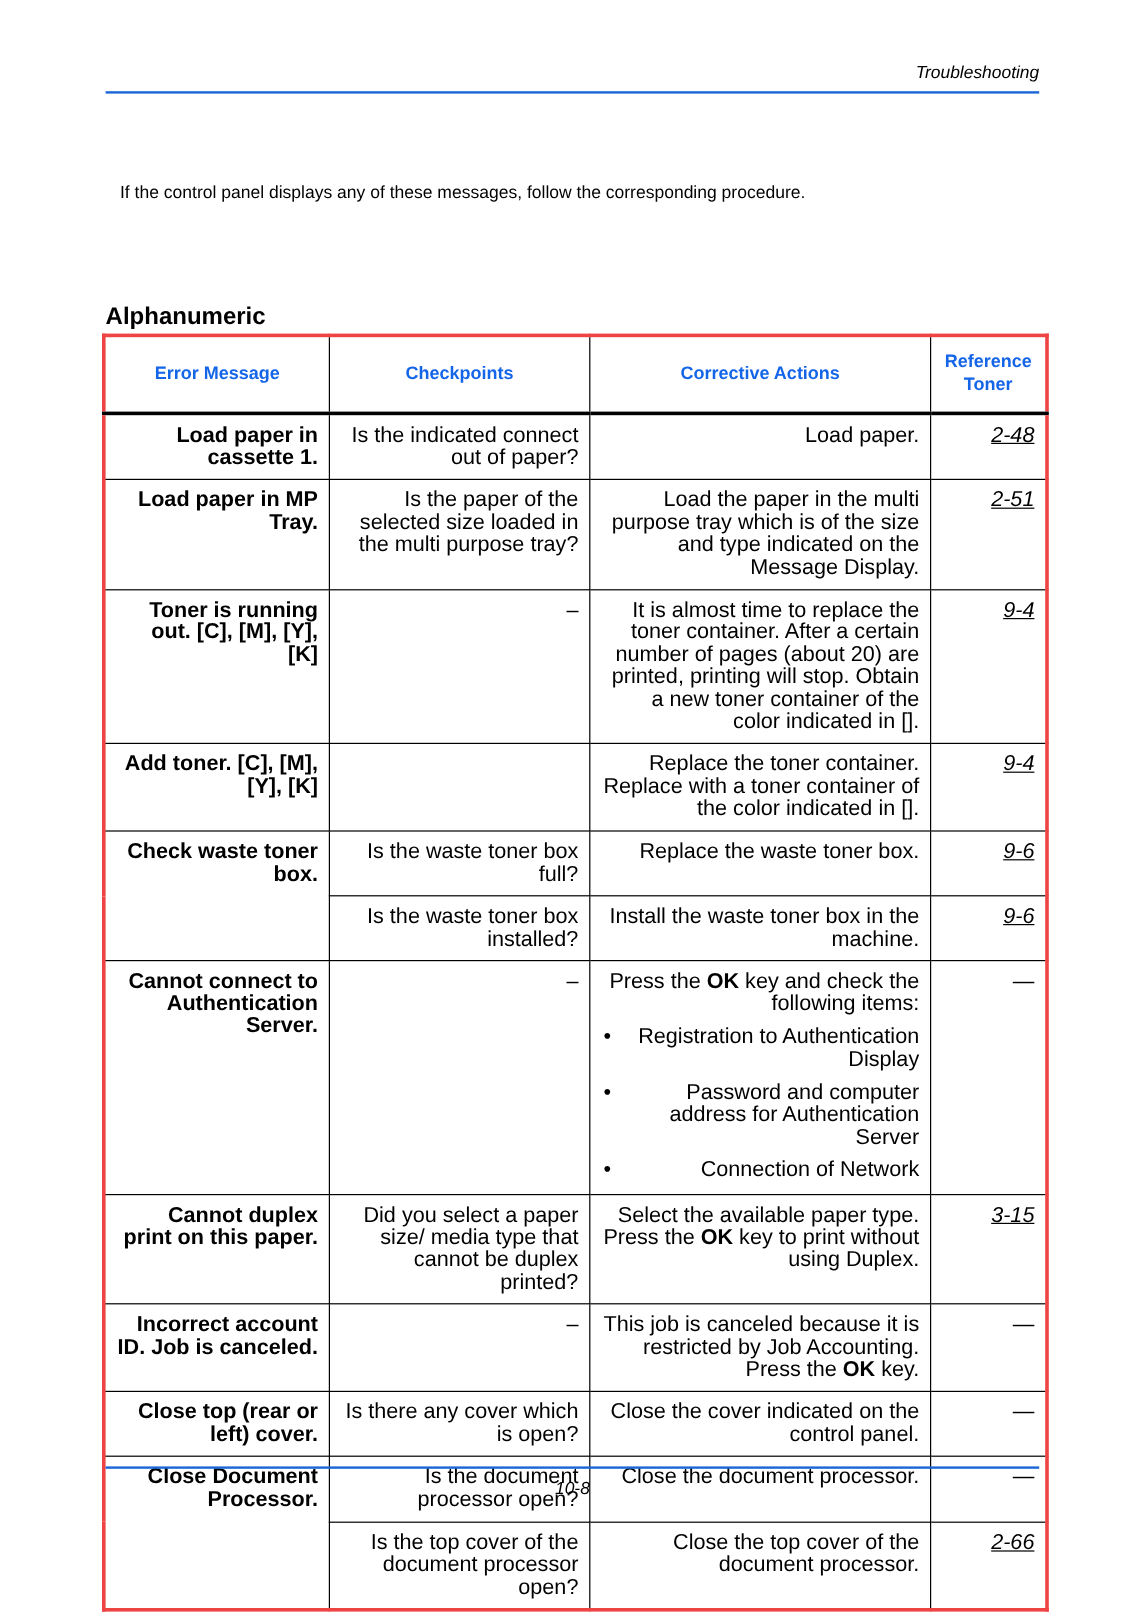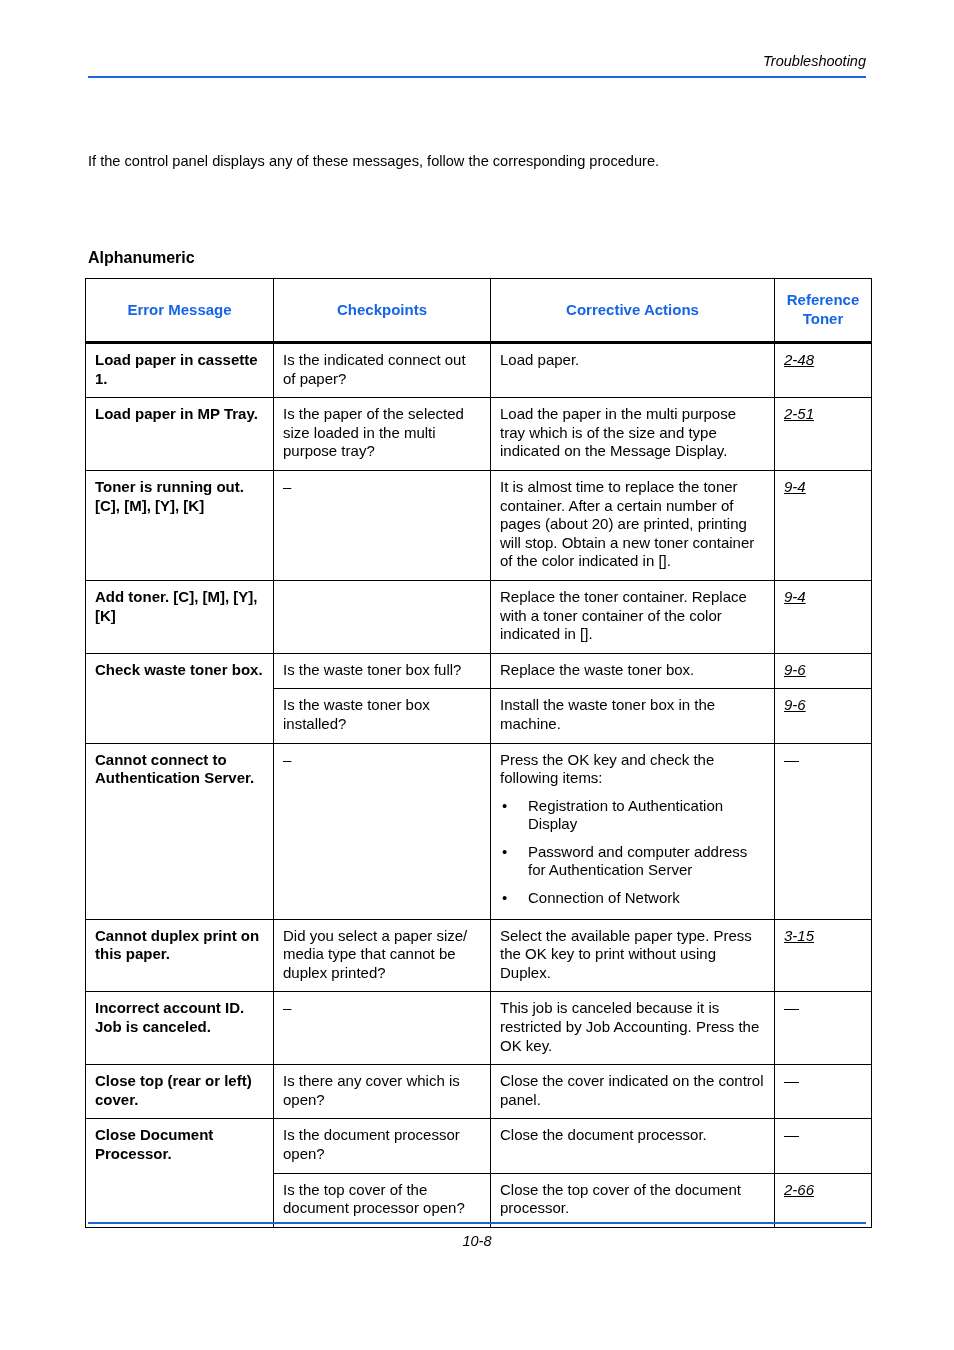--- a/index.html
+++ b/index.html
@@ -56,60 +56,61 @@
   }
 
   
   .intro {
     position: absolute;
     left: 88px;
     top: 152px;
     width: 778px;
   }
   .intro p {
-    margin: 0 0 12px 0;
+    margin: 0 0 12px 12px;
     font-size: 14.6px;
     line-height: 19.5px;
   }
 
   
   .subhead {
     position: absolute;
     left: 88px;
     top: 236px;
-    font-size: 16px;
+    font-size: 20px;
     font-weight: bold;
     color: #000;
   }
 
   
   .tbl-wrap {
     position: absolute;
     left: 85px;
     top: 278px;
     width: 786px;
   }
   table.msg {
     border-collapse: collapse;
     width: 786px;
     table-layout: fixed;
-    border: 1px solid #ef4444;
+    border: 3px solid #ef4444;
   }
   table.msg col.c1 { width: 188px; }
   table.msg col.c2 { width: 217px; }
   table.msg col.c3 { width: 284px; }
   table.msg col.c4 { width: 97px; }
 
   table.msg th,
   table.msg td {
     border: 1px solid #000;
     vertical-align: top;
     padding: 7px 9px 9px 9px;
-    font-size: 15px;
+    font-size: 18px;
     line-height: 18.6px;
+    text-align: right;
   }
   table.msg thead th {
     text-align: center;
     vertical-align: middle;
     color: #1565e8;
     font-weight: bold;
     font-size: 15px;
     line-height: 19px;
     height: 46px;
     border-bottom: 3px solid #000;
@@ -119,21 +120,21 @@
   }
   .refpage {
     font-style: italic;
     text-decoration: underline;
     white-space: nowrap;
   }
   .refpage.plain {
     font-style: normal;
     text-decoration: none;
   }
-  .nb { font-weight: normal; }
+  .nb { font-weight: bold; }
 
   ul.checks {
     margin: 9px 0 0 0;
     padding: 0;
     list-style: none;
   }
   ul.checks li {
     position: relative;
     padding-left: 28px;
     margin-bottom: 9px;

